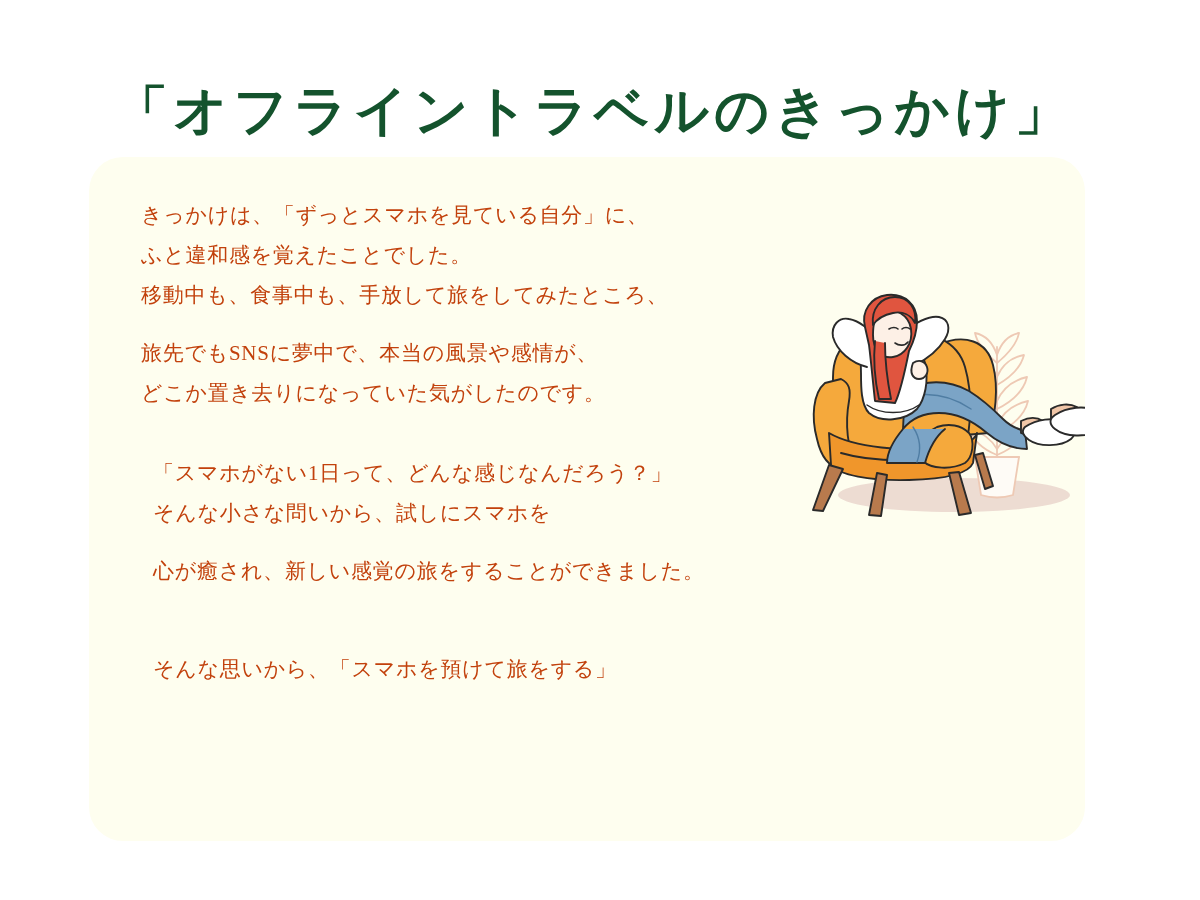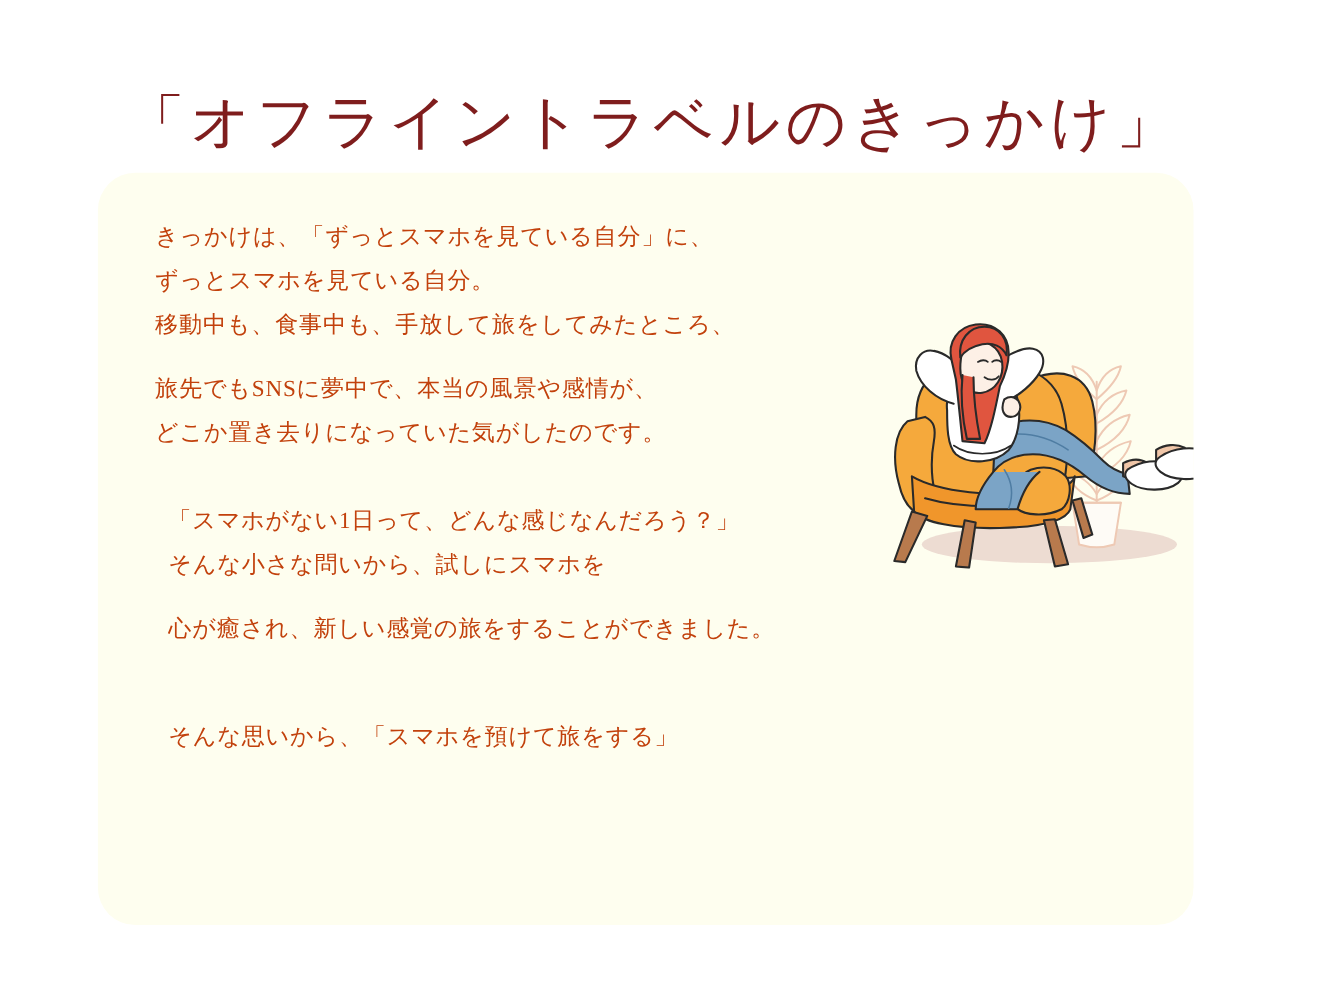--- a/index.html
+++ b/index.html
@@ -26,22 +26,22 @@
     position: absolute;
     top: 44px;
     left: 0;
     width: 1200px;
     text-align: center;
   }
   .page-title {
     display: inline-block;
     font-family: "DejaVu Sans", "Liberation Sans", sans-serif;
     font-size: 54px;
-    font-weight: 400;
-    color: #7f1d1d;
+    font-weight: 700;
+    color: #14532d;
     letter-spacing: 0.09em;
     line-height: 1.15;
     white-space: nowrap;
     transform: translateX(-6px);
   }
 
   
   .card {
     position: absolute;
     left: 89px;
@@ -99,21 +99,21 @@
   <div class="title-wrap">
     <h1 class="page-title">「オフライントラベルのきっかけ」</h1>
   </div>
 
   <div class="card">
 
     <div class="body-copy">
 
       <p class="para">
         <span class="line">きっかけは、「ずっとスマホを見ている自分」に、</span><br>
-        <span class="line">ずっとスマホを見ている自分。</span><br>
+        <span class="line">ふと違和感を覚えたことでした。</span><br>
         <span class="line">移動中も、食事中も、手放して旅をしてみたところ、</span><br>
         <br>
         <span class="line">旅先でもSNSに夢中で、本当の風景や感情が、</span><br>
         <span class="line">どこか置き去りになっていた気がしたのです。</span>
       </p>
 
       <p class="para">
         <span class="line">「スマホがない1日って、どんな感じなんだろう？」</span><br>
         <span class="line">そんな小さな問いから、試しにスマホを</span><br>
         <br>

